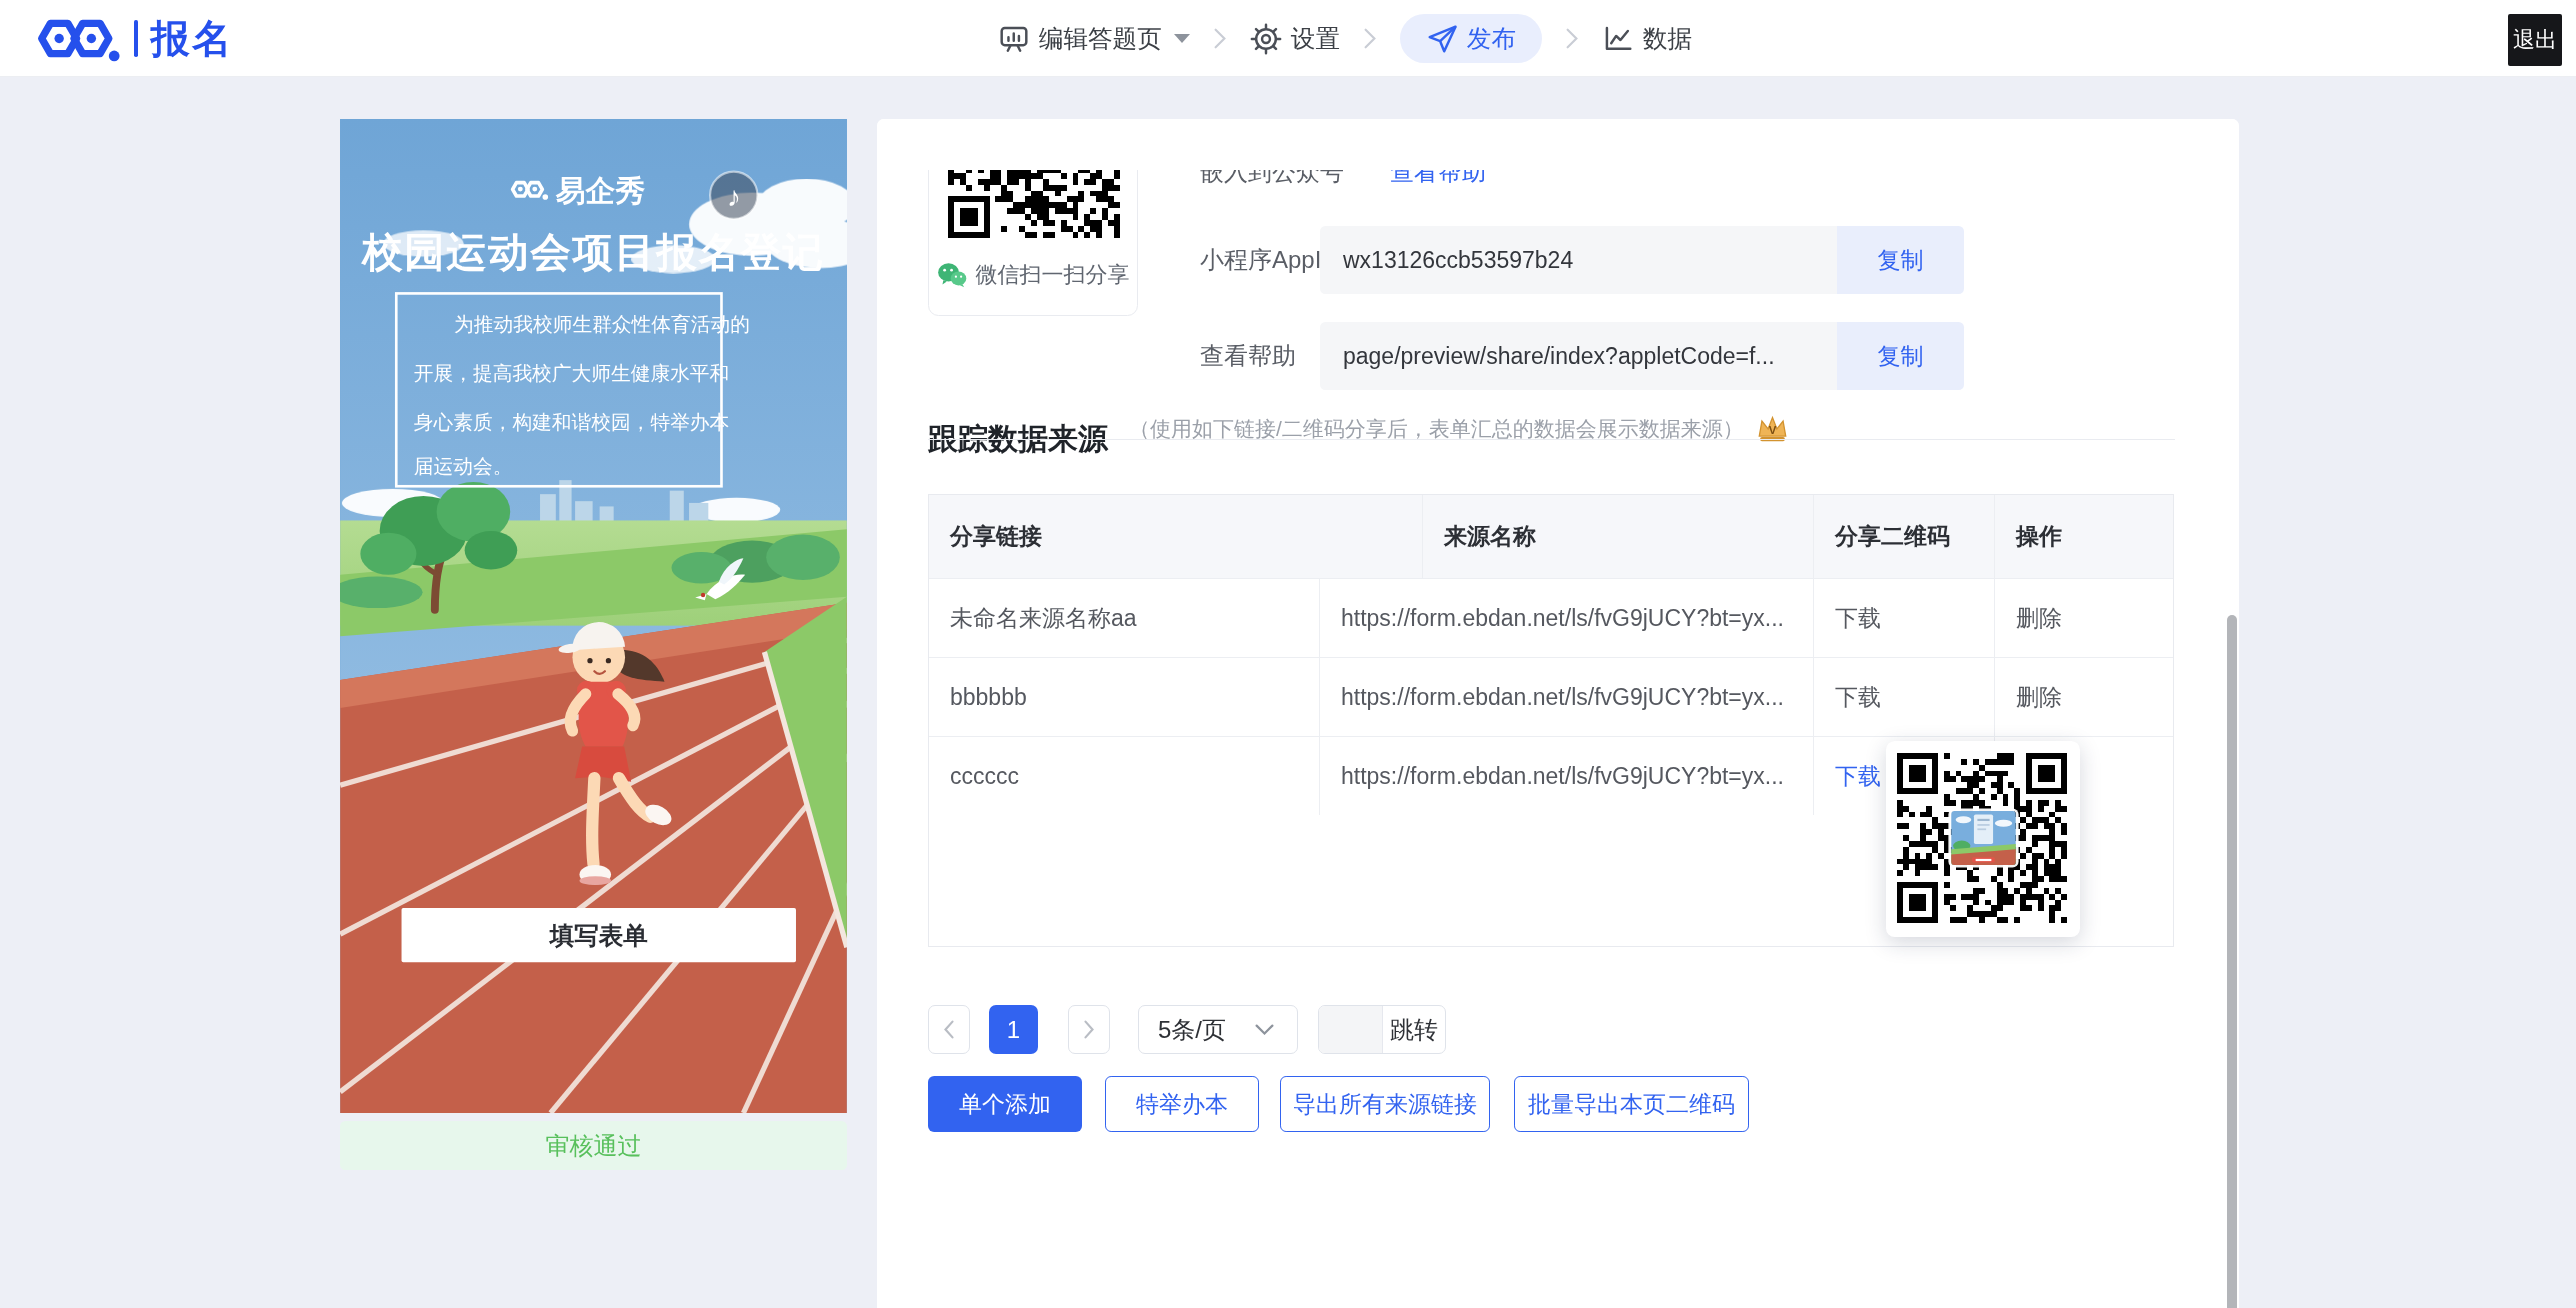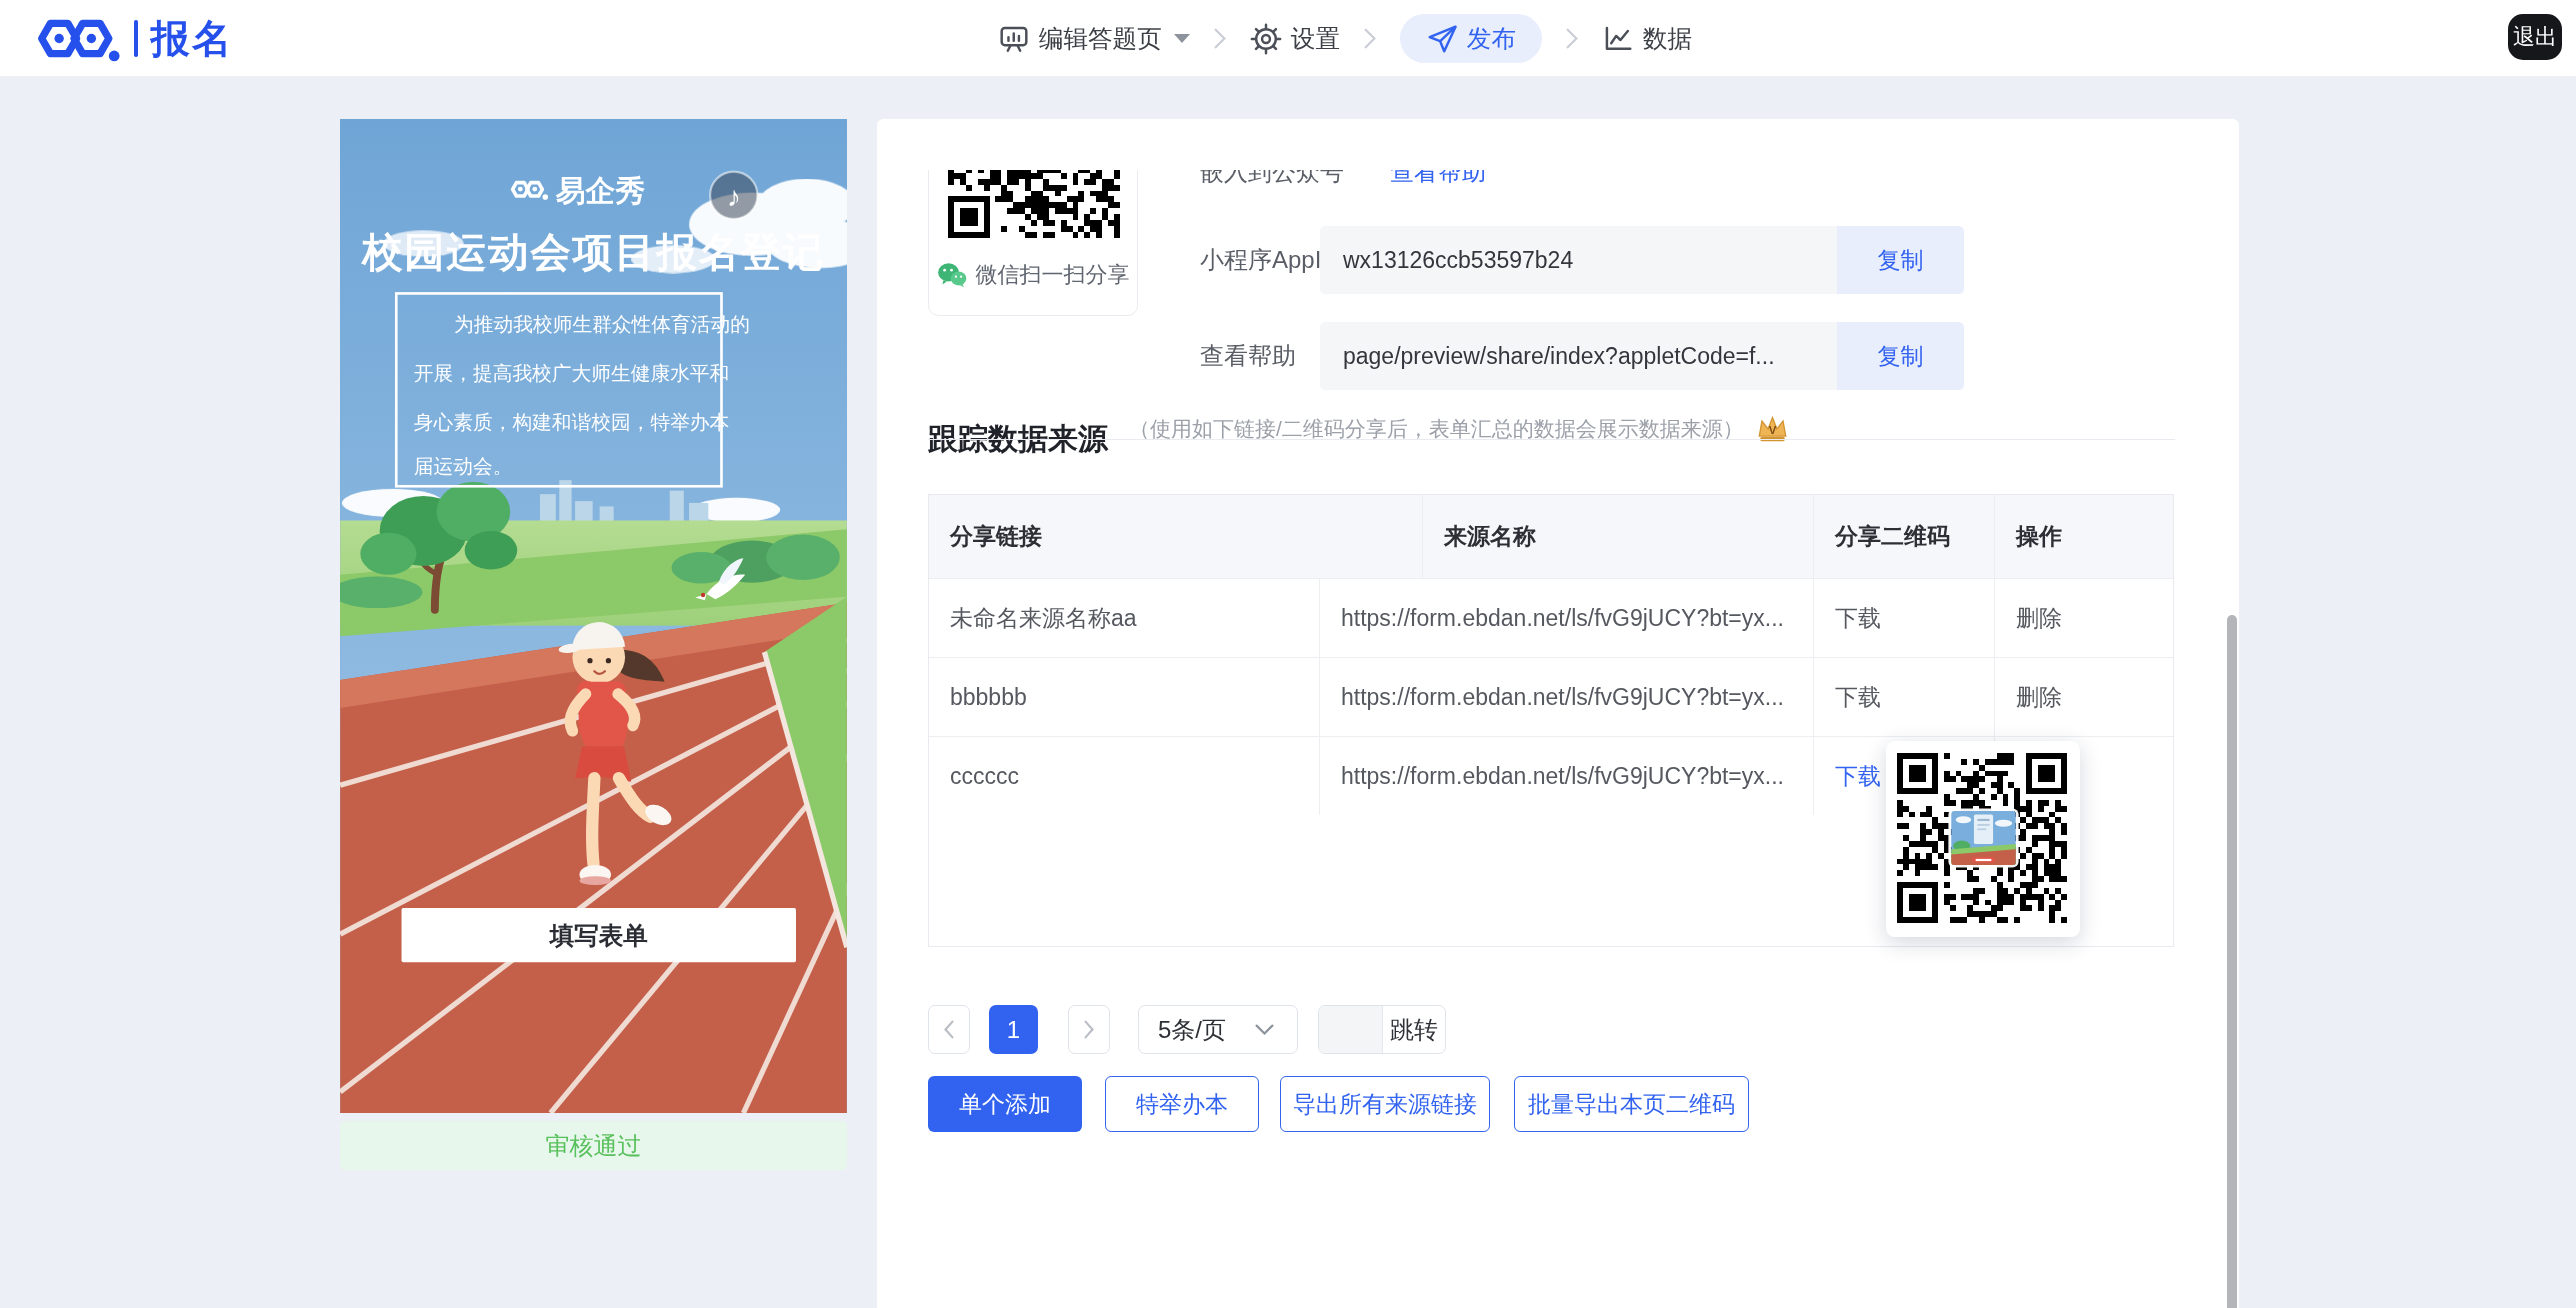--- a/index.html
+++ b/index.html
@@ -17,22 +17,22 @@
   .logo svg { height:51px; width:auto; }
   .logo-sep { width:4.4px; height:37px; background:#2550ec; margin:0 12.3px 0 10.5px; border-radius:1.8px; }
   .logo-text { font-size:39px; font-weight:800; color:#2550ec; letter-spacing:2.6px; }
   .steps { position:absolute; left:998px; top:0; height:77px; display:flex; align-items:center; }
   .step { display:flex; align-items:center; height:49px; font-size:24.6px; color:#3c4046; cursor:pointer; }
   .step svg { margin-right:8.8px; }
   .step .caret { width:0; height:0; border-left:8px solid transparent; border-right:8px solid transparent;
                  border-top:9.6px solid #8d939c; margin-left:12.3px; }
   .step.active { background:#e9eefd; border-radius:24.6px; padding:0 26px; color:#3263f0; }
   .sep-chev { margin:0 23px; }
-  .exit-btn { position:absolute; left:2508px; top:14px; width:54px; height:46px; background:#16171a;
-              color:#fff; font-size:22px; border:none; border-radius:15px; cursor:pointer;
+  .exit-btn { position:absolute; left:2508px; top:14px; width:54px; height:52px; background:#16171a;
+              color:#fff; font-size:22px; border:none; border-radius:2px; cursor:pointer;
               font-family:inherit; }
   
   .preview { position:absolute; left:340px; top:119px; width:507px; }
   .poster { display:block; width:507px; height:994px; background:#72a9da; }
   .status-bar { margin-top:8px; height:49px; background:#e7f7ec; border-radius:5.3px;
                 display:flex; align-items:center; justify-content:center;
                 color:#58c05c; font-size:24px; }
   
   .panel { position:absolute; left:877px; top:119px; width:1362px; height:1189px;
            background:#fff; border-radius:7px 7px 0 0; overflow:hidden; }

